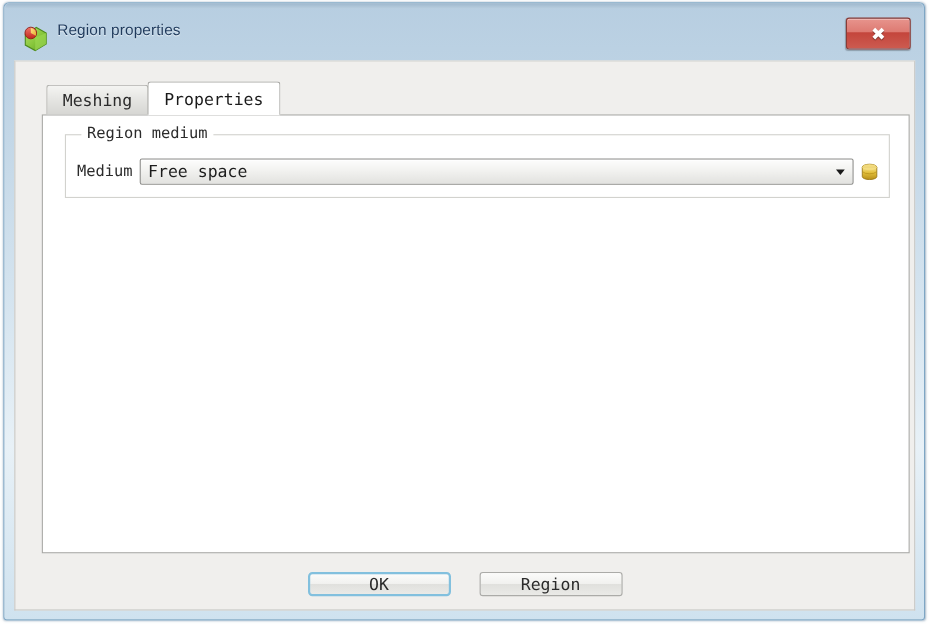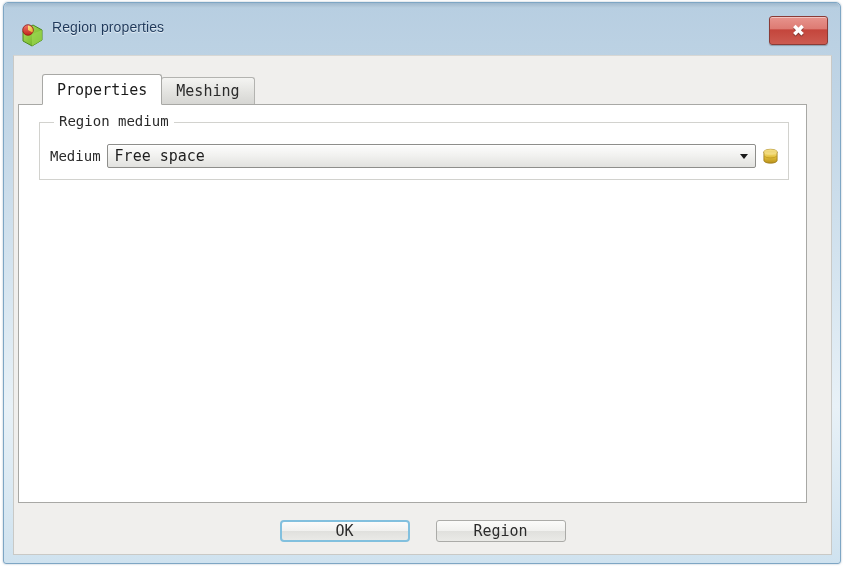--- a/index.html
+++ b/index.html
@@ -143,21 +143,21 @@
     background: #ffffff;
     border-color: #a8a8a5;
     border-bottom: 1px solid #ffffff;
     color: #1a1a1a;
     z-index: 4;
     margin-bottom: -1px;
   }
 
   #tab-panel {
     position: absolute;
-    left: 4px;
+    left: 24px;
     top: 48px;
     width: 789px;
     height: 399px;
     background: #ffffff;
     border: 1px solid #a8a8a5;
     box-sizing: border-box;
     z-index: 2;
   }
 
   
@@ -310,25 +310,25 @@
     <div id="window-title">Region properties</div>
 
     <div id="close-button">
       <div class="x-glyph">✖</div>
     </div>
   </div>
 
   <div id="client-area">
 
     <div id="tab-bar">
+      <div class="tab">
+        <span>Meshing</span>
+      </div>
       <div class="tab active">
         <span>Properties</span>
-      </div>
-      <div class="tab">
-        <span>Meshing</span>
       </div>
     </div>
 
     <div id="tab-panel">
 
       <div id="region-medium-group">
         <div id="region-medium-group-label">Region medium</div>
 
         <div id="medium-row">
           <div id="medium-label">Medium</div>

